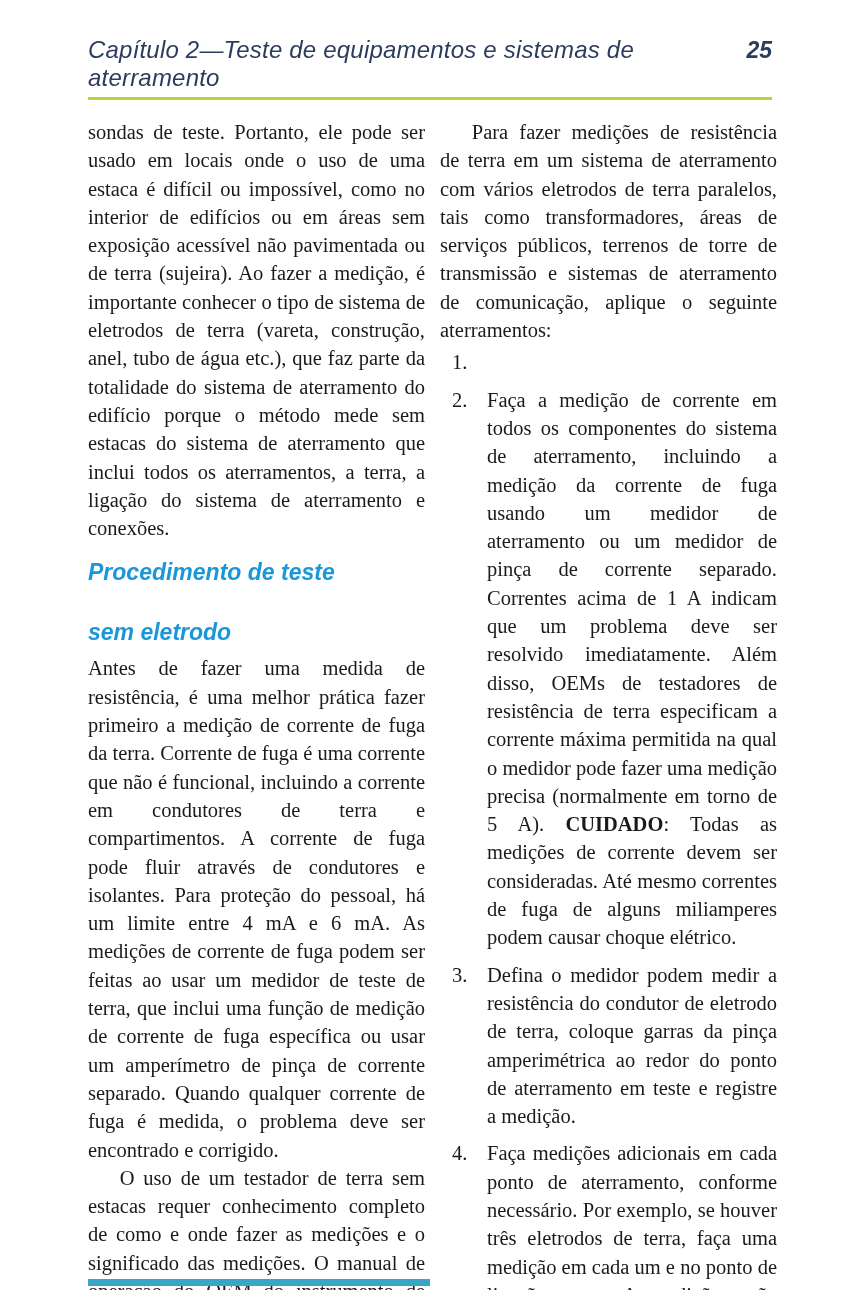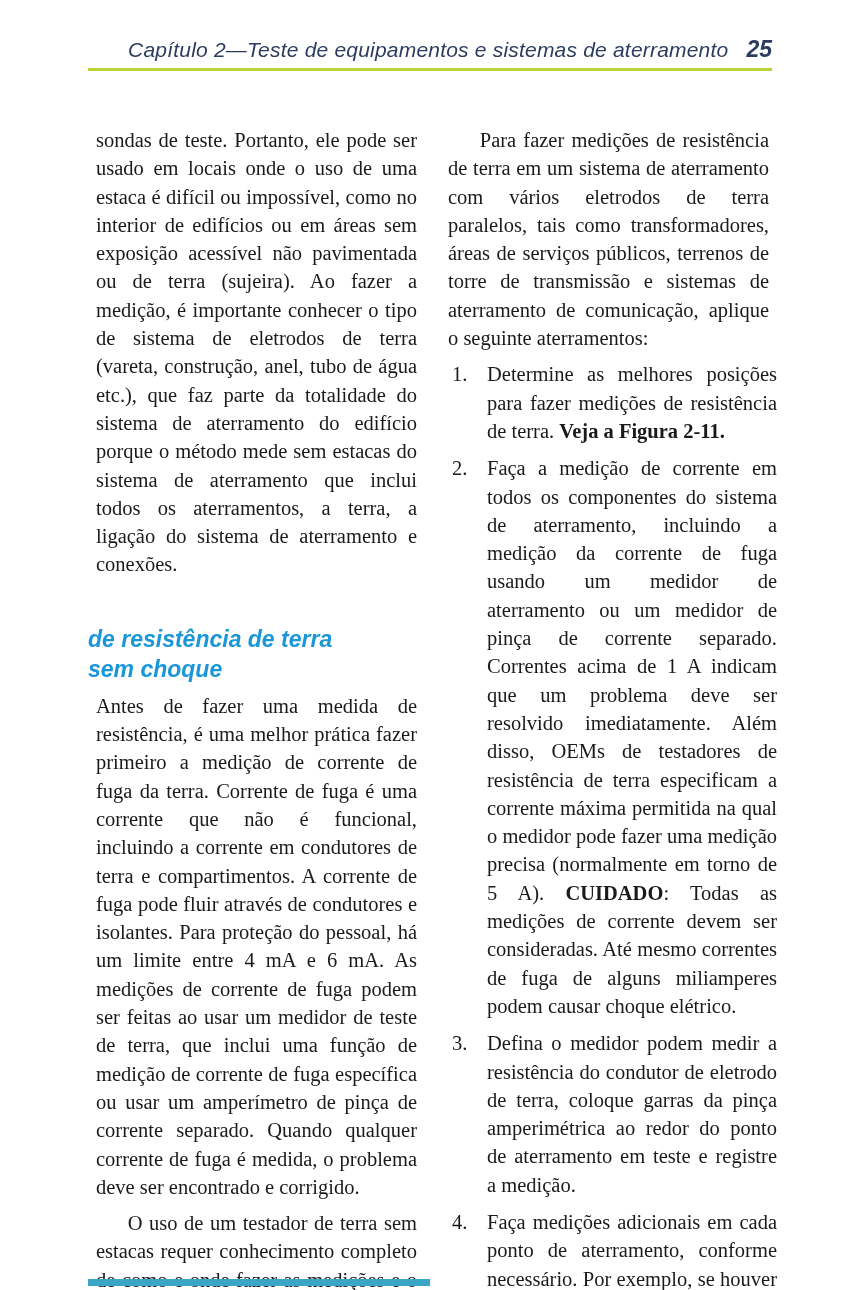--- a/index.html
+++ b/index.html
@@ -21,21 +21,21 @@
   }
   .header-line {
     display: flex;
     justify-content: flex-end;
     align-items: baseline;
     gap: 18px;
     font-family: "Liberation Sans", sans-serif;
     font-style: italic;
     color: #2c3c5e;
   }
-  .chapter-title { font-size: 21px; letter-spacing: 0.2px; }
+  .chapter-title { font-size: 24px; letter-spacing: 0.2px; }
   .page-number   { font-size: 23px; font-weight: bold; }
   .header-rule {
     margin-top: 5px;
     height: 3px;
     background: #bdd234;
   }
   
   .columns {
     position: absolute;
     top: 118px;
@@ -44,21 +44,21 @@
     display: flex;
     gap: 15px;
   }
   .col {
     width: 337px;
     font-size: 20.5px;
     line-height: 28.3px;
     text-align: justify;
     hyphens: auto;
   }
-  .col p { margin: 8px; }
+  .col p { margin: 0; }
   p.indent { text-indent: 1.55em; }
   
   .section-heading {
     margin: 15px 0 7px 0;
     font-family: "Liberation Sans", sans-serif;
     font-weight: bold;
     font-style: italic;
     font-size: 23px;
     line-height: 30px;
     color: #1b97d8;
@@ -101,33 +101,32 @@
       <span class="chapter-title">Capítulo 2—Teste de equipamentos e sistemas de aterramento</span>
       <span class="page-number">25</span>
     </div>
     <div class="header-rule"></div>
   </header>
 
   <main class="columns">
 
     <section class="col">
       <p>sondas de teste. Portanto, ele pode ser usado em locais onde o uso de uma estaca é difícil ou impossível, como no interior de edifícios ou em áreas sem exposição acessível não pavimentada ou de terra (sujeira). Ao fazer a medição, é importante conhecer o tipo de sistema de eletrodos de terra (vareta, construção, anel, tubo de água etc.), que faz parte da totalidade do sistema de aterramento do edifício porque o método mede sem estacas do sistema de aterramento que inclui todos os aterramentos, a terra, a ligação do sistema de aterramento e conexões.</p>
-      <h2 class="section-heading"><br><span>de resistência de terra</span><br><span>sem choque</span></h2>
+      <h2 class="section-heading"><span>Procedimento de teste</span><br><br><span>sem eletrodo</span></h2>
       <p>Antes de fazer uma medida de resistência, é uma melhor prática fazer primeiro a medição de corrente de fuga da terra. Corrente de fuga é uma corrente que não é funcional, incluindo a corrente em condutores de terra e compartimentos. A corrente de fuga pode fluir através de condutores e isolantes. Para proteção do pessoal, há um limite entre 4 mA e 6 mA. As medições de corrente de fuga podem ser feitas ao usar um medidor de teste de terra, que inclui uma função de medição de corrente de fuga específica ou usar um amperímetro de pinça de corrente separado. Quando qualquer corrente de fuga é medida, o problema deve ser encontrado e corrigido.</p>
       <p class="indent">O uso de um testador de terra sem estacas requer conhecimento completo de como e onde fazer as medições e o significado das medições. O manual de operação do OEM do instrumento de teste deve ser sempre consultado para o modelo de instrumento de teste em uso. Todas as informações adicionais, tais como aplicação do instrumento de teste, também são normalmente fornecidas no site do OEM.</p>
     </section>
 
     <section class="col">
       <p class="indent">Para fazer medições de resistência de terra em um sistema de aterramento com vários eletrodos de terra paralelos, tais como transformadores, áreas de serviços públicos, terrenos de torre de transmissão e sistemas de aterramento de comunicação, aplique o seguinte aterramentos:</p>
 
       <ol class="procedure-list">
 
         <li>
           <span class="li-num">1.</span>
-          <div class="li-body"><span>Determine as melhores posições para fazer medições de resistência de terra. </span><span class="bold">Veja a Figura 2-11.</span></div>
         </li>
 
         <li>
           <span class="li-num">2.</span>
           <div class="li-body"><span>Faça a medição de corrente em todos os componentes do sistema de aterramento, incluindo a medição da corrente de fuga usando um medidor de aterramento ou um medidor de pinça de corrente separado. Correntes acima de 1 A indicam que um problema deve ser resolvido imediatamente. Além disso, OEMs de testadores de resistência de terra especificam a corrente máxima permitida na qual o medidor pode fazer uma medição precisa (normalmente em torno de 5 A).  </span><span class="bold">CUIDADO</span><span>: Todas as medições de corrente devem ser consideradas. Até mesmo correntes de fuga de alguns miliamperes podem causar choque elétrico.</span></div>
         </li>
 
         <li>
           <span class="li-num">3.</span>
           <div class="li-body"><span>Defina o medidor podem medir a resistência do condutor de eletrodo de terra, coloque garras da pinça amperimétrica ao redor do ponto de aterramento em teste e registre a medição.</span></div>

